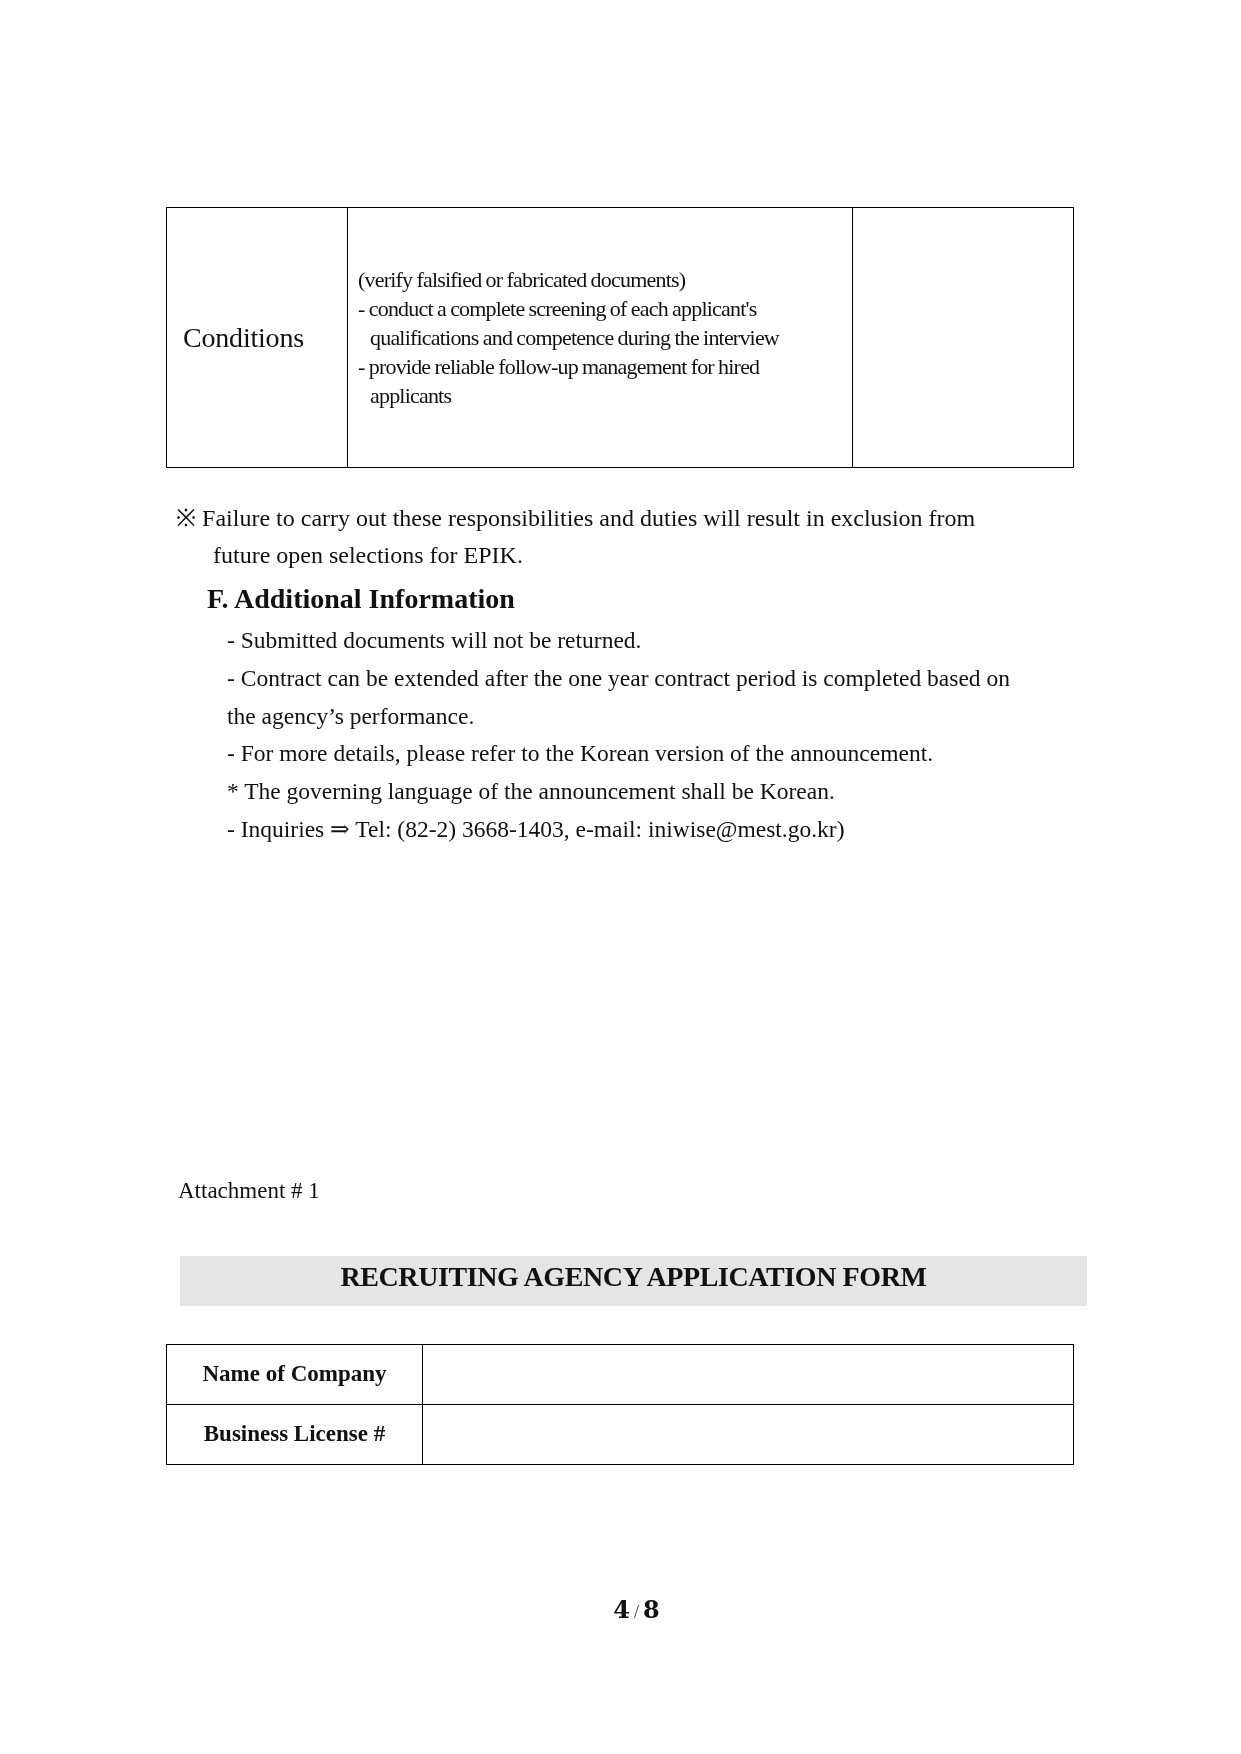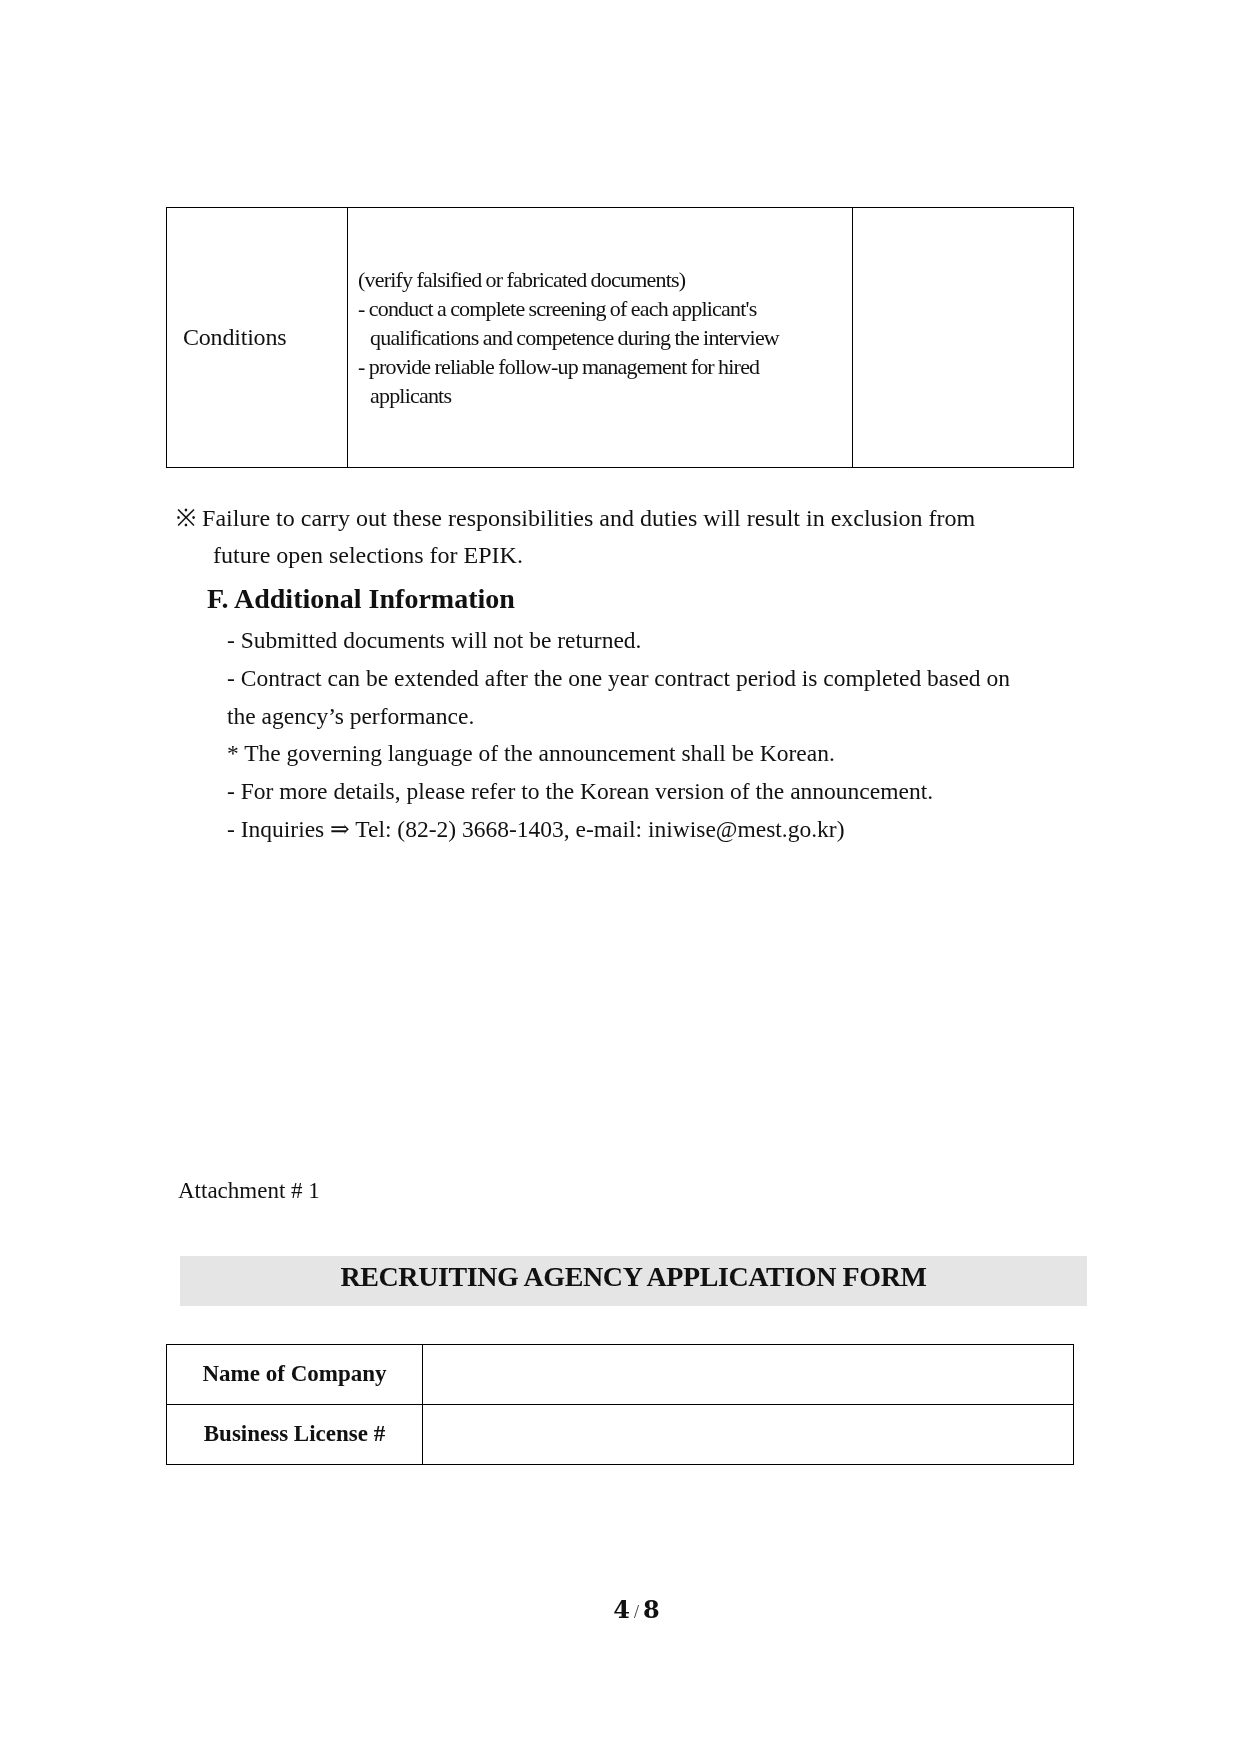--- a/index.html
+++ b/index.html
@@ -4,21 +4,21 @@
 <style>
   html, body { margin:0; padding:0; background:#ffffff; }
   body { width:1241px; height:1754px; position:relative; overflow:hidden;
          font-family:"Liberation Serif", "DejaVu Serif", serif; color:#111; }
   .abs { position:absolute; }
 
   
   .cond-table { position:absolute; left:166px; top:207px; width:907px; height:261px;
                 border-collapse:collapse; table-layout:fixed; }
   .cond-table td { border:1.5px solid #000; vertical-align:middle; padding:0; }
-  .cond-label { font-size:24px; padding-left:16px !important; letter-spacing:-0.2px; }
+  .cond-label { font-size:28px; padding-left:16px !important; letter-spacing:-0.2px; }
   .cond-body { font-size:22px; line-height:29px; padding-left:10px !important; padding-right:8px !important;
                letter-spacing:-0.8px; word-spacing:-0.5px; }
   .cond-body .ln { display:block; white-space:nowrap; }
   .cond-body .ln.indent { padding-left:12px; }
 
   .note { font-size:24px; line-height:37px; }
   .note .l2 { padding-left:37px; display:block; }
 
   .sec-head { font-size:28px; font-weight:bold; }
   .info-list { font-size:23.5px; line-height:37.8px; }
@@ -67,22 +67,22 @@
   <span>Failure to carry out these responsibilities and duties will result in exclusion from</span>
   <span class="l2">future open selections for EPIK.</span>
 </div>
 
 <div class="abs sec-head" style="left:207px; top:583px;">F. Additional Information</div>
 
 <div class="abs info-list" style="left:227px; top:622px; width:860px;">
   <span class="item">- Submitted documents will not be returned.</span>
   <span class="item">- Contract can be extended after the one year contract period is completed based on</span>
   <span class="item">the agency’s performance.</span>
+  <span class="item">- For more details, please refer to the Korean version of the announcement.</span>
   <span class="item">* The governing language of the announcement shall be Korean.</span>
-  <span class="item">- For more details, please refer to the Korean version of the announcement.</span>
   <span class="item">- Inquiries ⇒ Tel: (82-2) 3668-1403, e-mail: iniwise@mest.go.kr)</span>
 </div>
 
 <div class="abs attach-label" style="left:178px; top:1178px;">Attachment # 1</div>
 
 <div class="form-title-bar">
   <span class="form-title">RECRUITING AGENCY APPLICATION FORM</span>
 </div>
 
 <table class="form-table">

